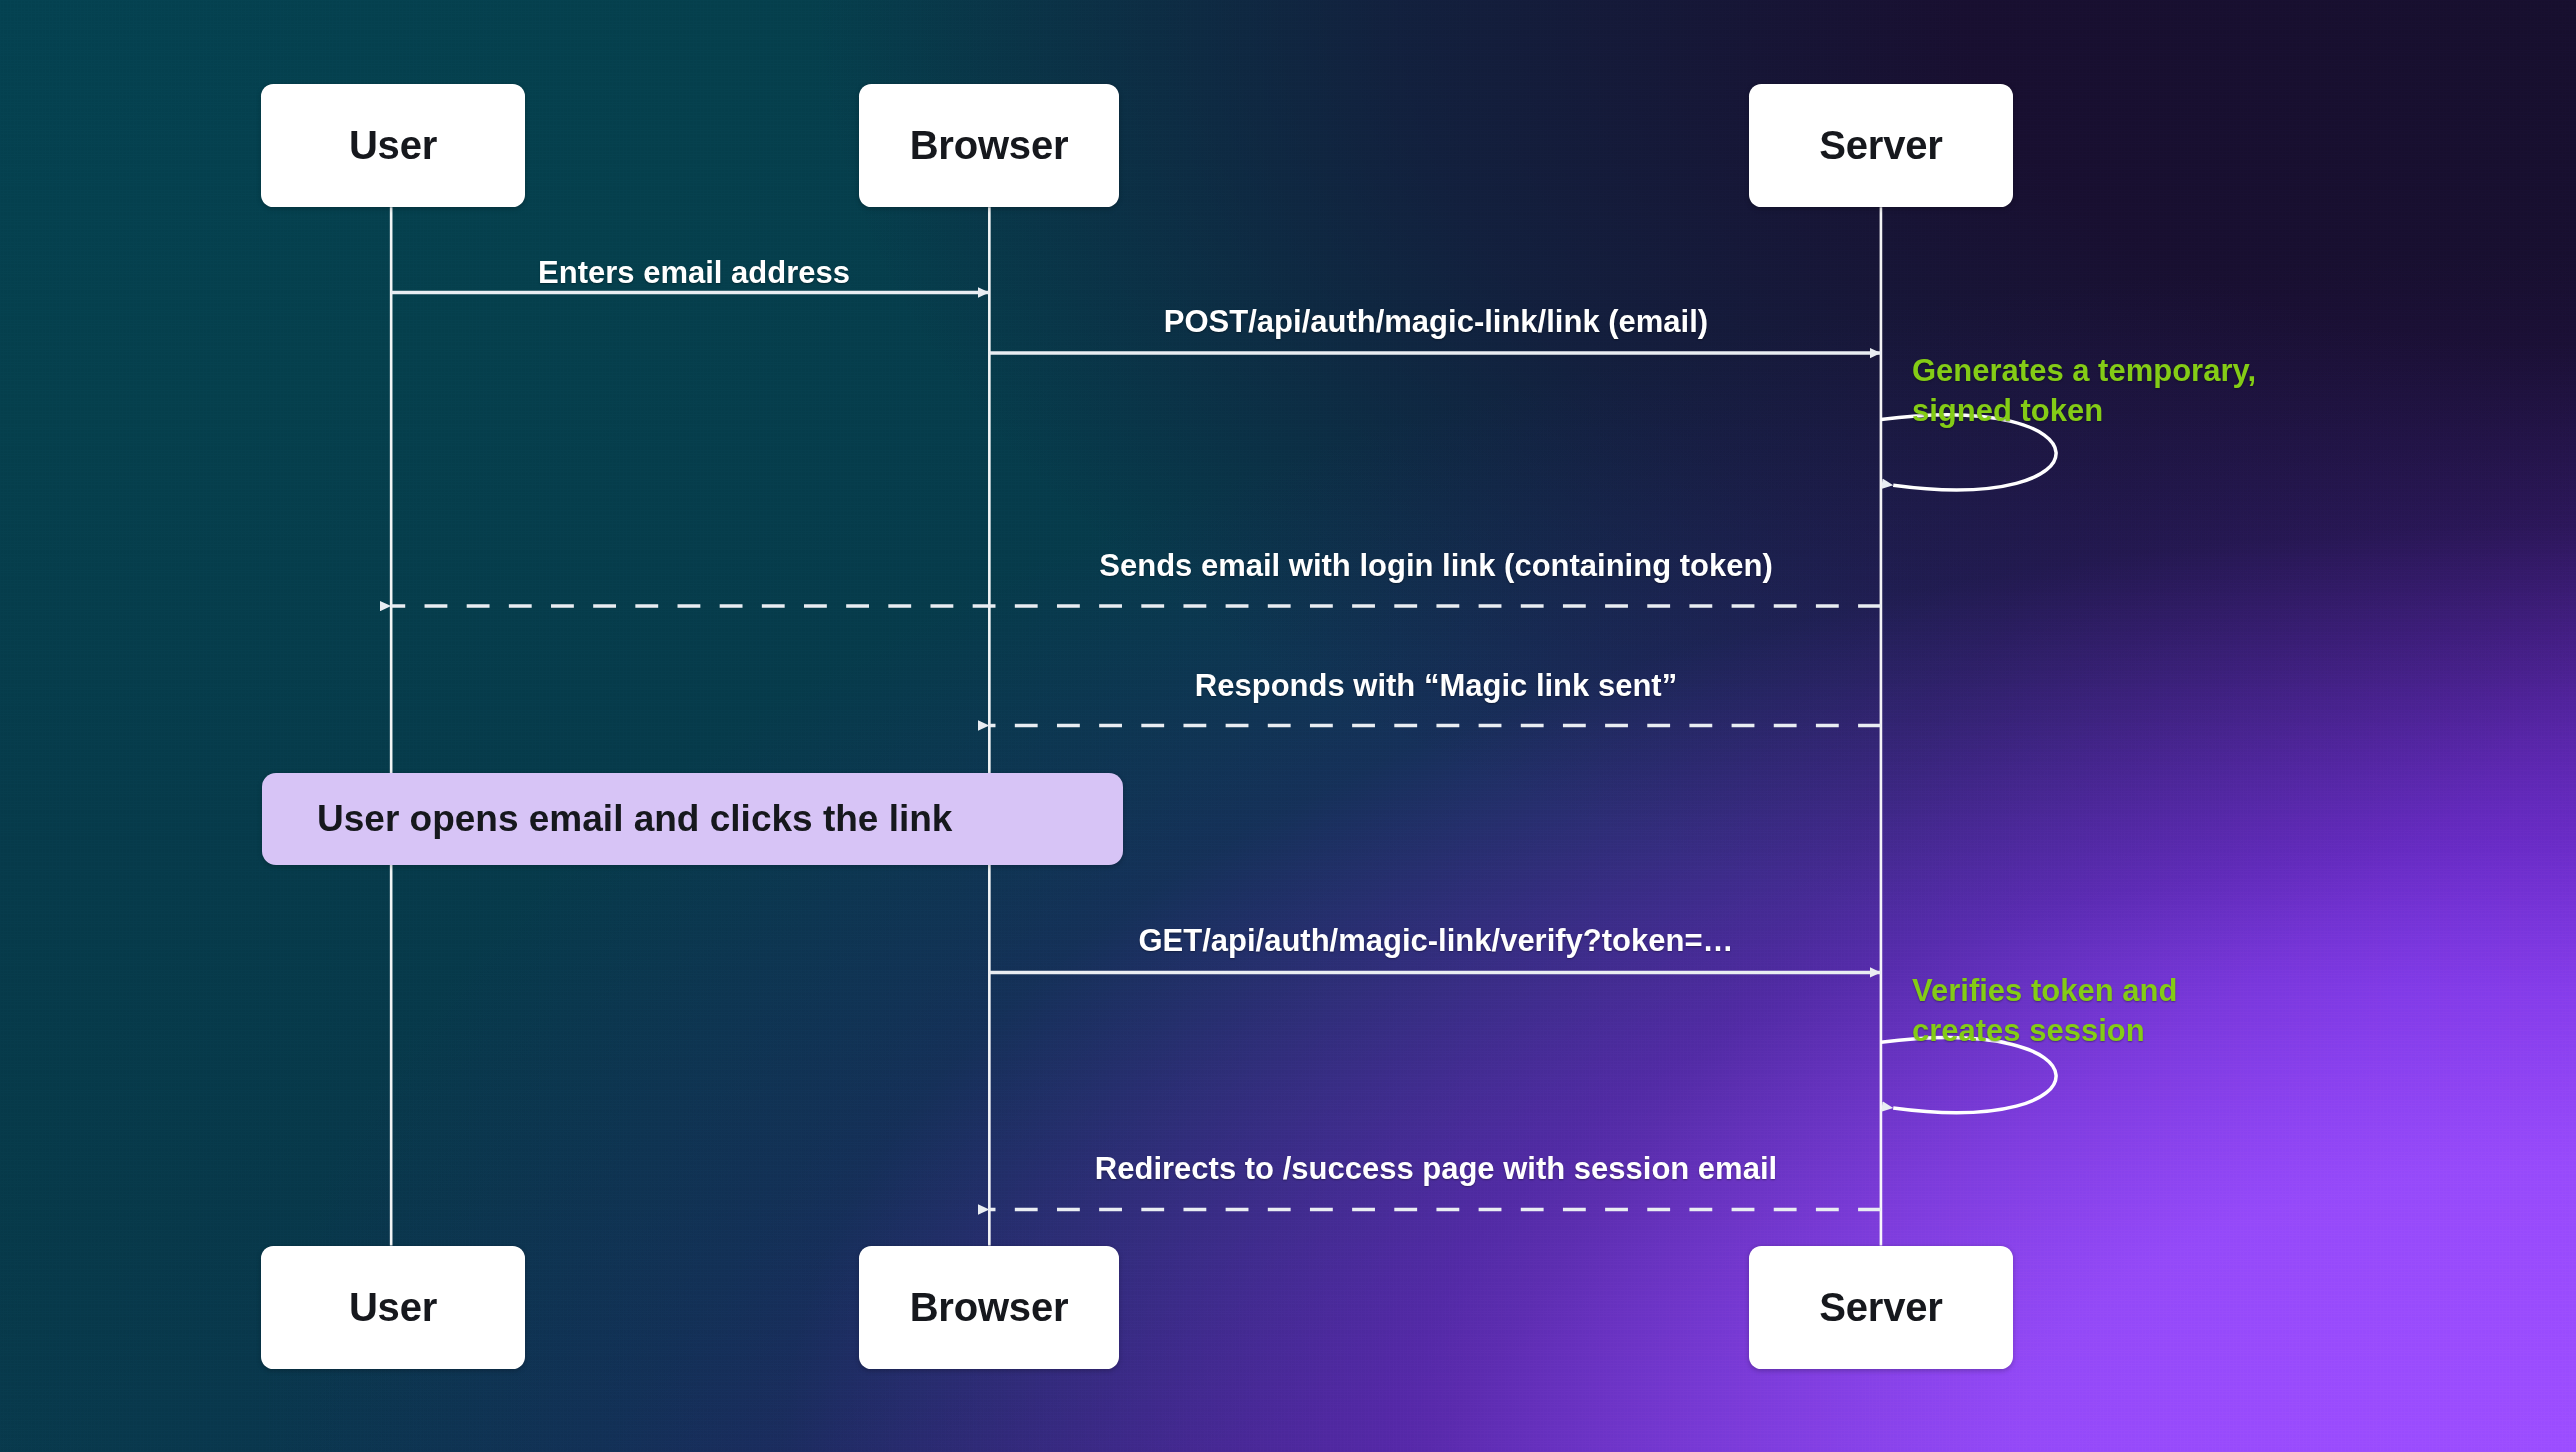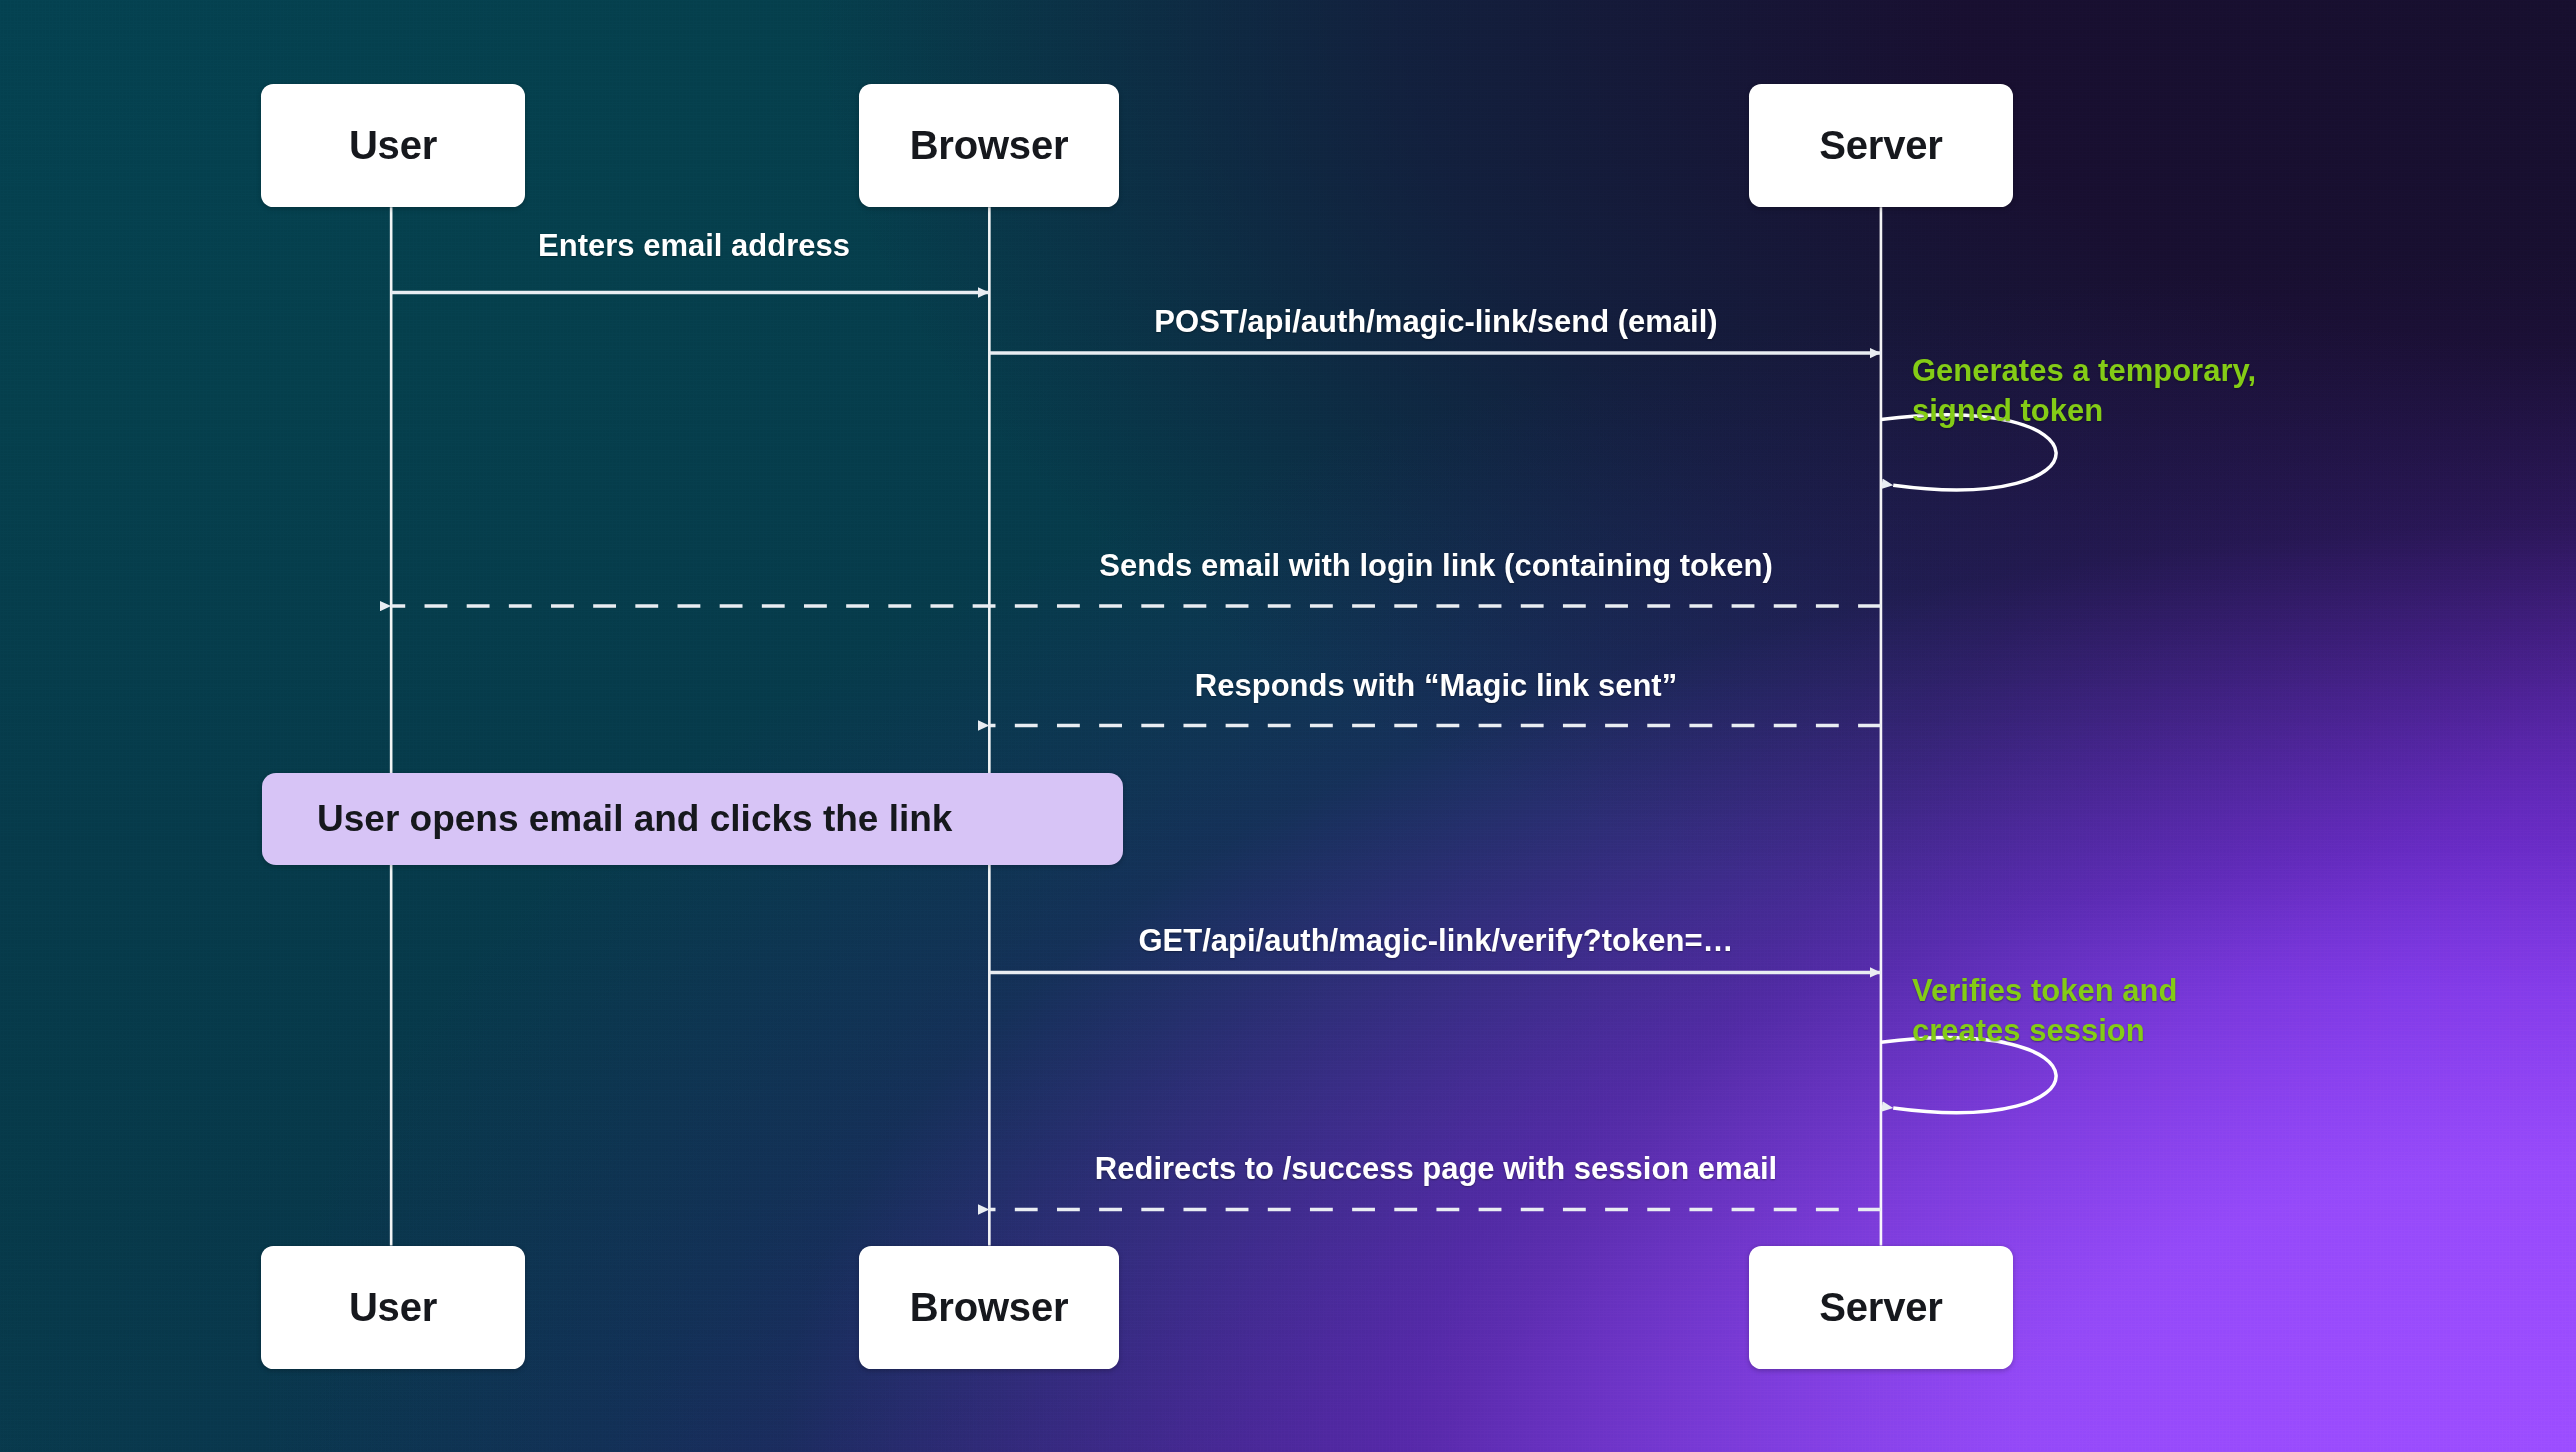--- a/index.html
+++ b/index.html
@@ -126,22 +126,22 @@
   <div id="boxes">
       <div class="actor-box" style="left: 261px; top: 84px; width: 264px; height: 123px;">User</div>
       <div class="actor-box" style="left: 859px; top: 84px; width: 260px; height: 123px;">Browser</div>
       <div class="actor-box" style="left: 1749px; top: 84px; width: 264px; height: 123px;">Server</div>
       <div class="actor-box" style="left: 261px; top: 1246px; width: 264px; height: 123px;">User</div>
       <div class="actor-box" style="left: 859px; top: 1246px; width: 260px; height: 123px;">Browser</div>
       <div class="actor-box" style="left: 1749px; top: 1246px; width: 264px; height: 123px;">Server</div>
       <div class="note-box" style="left: 262px; top: 773px; width: 861px; height: 92px;">User opens email and clicks the link</div>
     </div>
   <div id="labels">
-      <div class="msg-label" style="left: 694px; top: 228px;">Enters email address</div>
-      <div class="msg-label" style="left: 1436px; top: 304px;">POST/api/auth/magic-link/send (email)</div>
+      <div class="msg-label" style="left: 694px; top: 255px;">Enters email address</div>
+      <div class="msg-label" style="left: 1436px; top: 304px;">POST/api/auth/magic-link/link (email)</div>
       <div class="msg-label" style="left: 1436px; top: 548px;">Sends email with login link (containing token)</div>
       <div class="msg-label" style="left: 1436px; top: 668px;">Responds with “Magic link sent”</div>
       <div class="msg-label" style="left: 1436px; top: 923px;">GET/api/auth/magic-link/verify?token=…</div>
       <div class="msg-label" style="left: 1436px; top: 1151px;">Redirects to /success page with session email</div>
       <div class="note-label" style="left: 1912px; top: 351px;">
         <div>Generates a temporary,</div>
         <div>signed token</div>
       </div>
       <div class="note-label" style="left: 1912px; top: 971px;">
         <div>Verifies token and</div>

